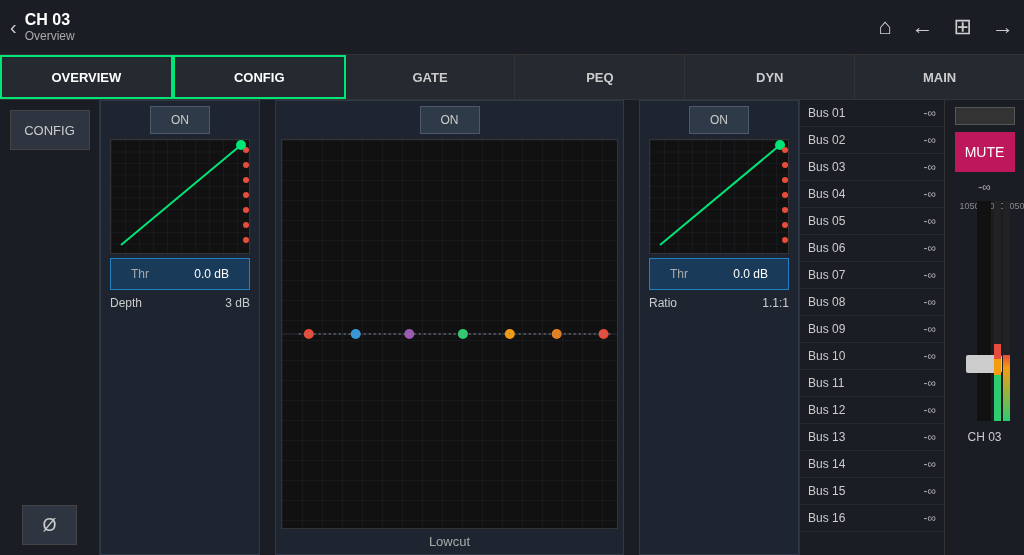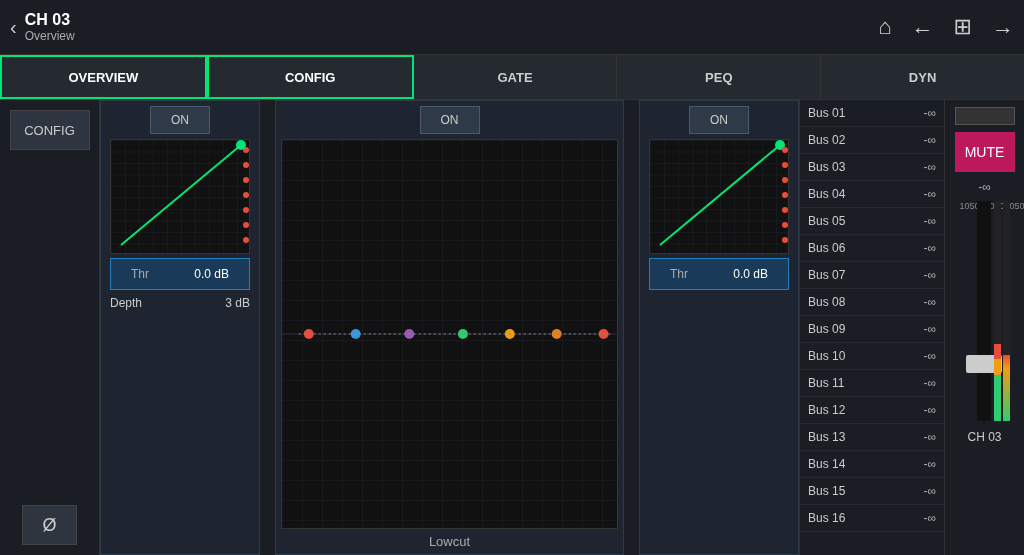--- a/index.html
+++ b/index.html
@@ -309,20 +309,23 @@
   </div>
   <div class="tab">
     <span>GATE</span>
   </div>
   <div class="tab">
     <span>PEQ</span>
   </div>
   <div class="tab">
     <span>DYN</span>
   </div>
+  <div class="tab">
+    <span>MAIN</span>
+  </div>
 </div>
 
 <div class="main-content">
 
   <div class="left-sidebar">
     <div class="config-btn">
       <span>CONFIG</span>
     </div>
     <div class="phase-btn" style="margin-top:auto;">
       <span>Ø</span>
@@ -425,20 +428,24 @@
           <circle cx="135" cy="40" r="3" fill="#e74c3c"></circle>
           <circle cx="135" cy="55" r="3" fill="#e74c3c"></circle>
           <circle cx="135" cy="70" r="3" fill="#e74c3c"></circle>
           <circle cx="135" cy="85" r="3" fill="#e74c3c"></circle>
           <circle cx="135" cy="100" r="3" fill="#e74c3c"></circle>
         </svg>
       </div>
       <div class="thr-box">
         <span class="thr-label">Thr</span>
         <span class="thr-value">0.0 dB</span>
+      </div>
+      <div class="depth-row">
+        <span>Ratio</span>
+        <span>1.1:1</span>
       </div>
     </div>
 
   </div>
 
   <div class="bus-list" id="busList">
       <div class="bus-row">
         <span class="bus-name">Bus 01</span>
         <span class="bus-val">-∞</span>
       </div>

